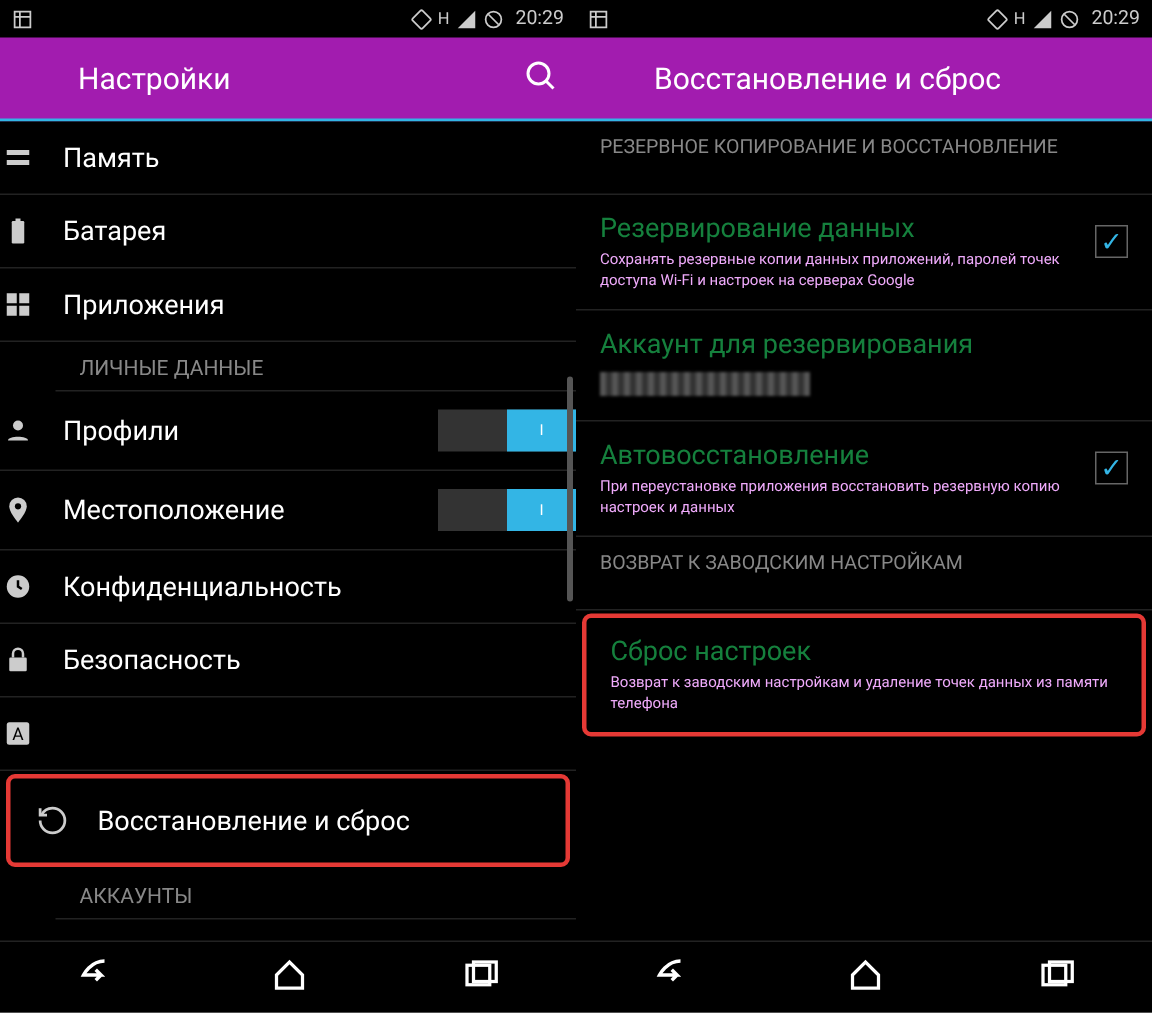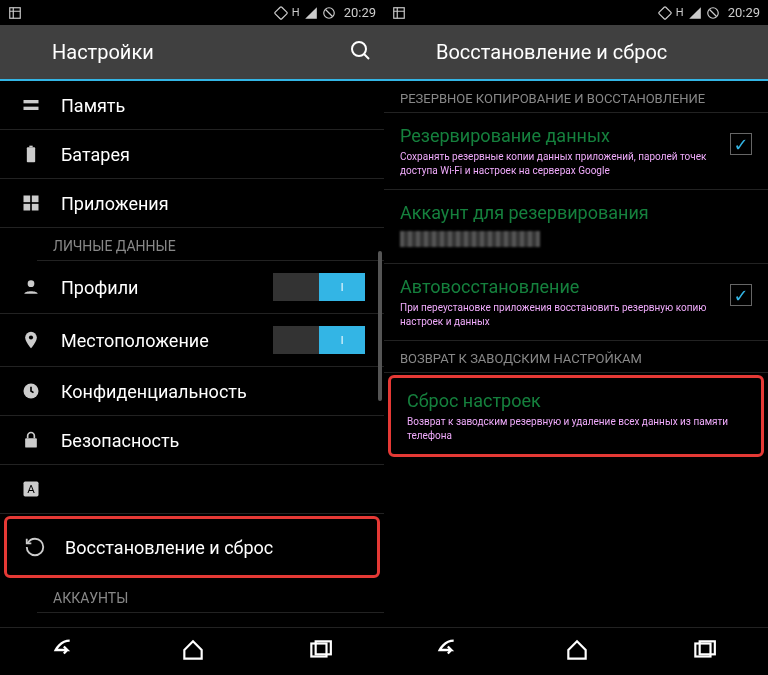--- a/index.html
+++ b/index.html
@@ -30,21 +30,21 @@
     }
     .status-left {
       position: absolute;
       left: 8px;
       display: flex;
       gap: 4px;
     }
     .status-icon { display: inline-flex; align-items: center; }
     .action-bar {
       height: 56px;
-      background: #404040;
+      background: #a21caf;
       display: flex;
       align-items: center;
       padding: 0 12px;
       gap: 12px;
       border-bottom: 2px solid #33b5e5;
     }
     .gear-icon {
       width: 28px; height: 28px;
       display: inline-flex; align-items: center; justify-content: center;
     }
@@ -57,21 +57,21 @@
     .search-icon { color: #fff; }
     .content {
       background: #000;
       height: 546px;
       overflow: hidden;
       position: relative;
     }
     .list-item {
       display: flex;
       align-items: center;
-      padding: 12px 19px;
+      padding: 12px 0;
       gap: 18px;
       border-bottom: 1px solid #222;
       min-height: 48px;
     }
     .list-item.tall { padding: 16px 16px; }
     .item-icon {
       width: 24px; height: 24px; color: #ccc;
       display: inline-flex; align-items: center; justify-content: center;
       flex-shrink: 0;
     }
@@ -115,21 +115,21 @@
       width: 22px; height: 22px;
       border: 1px solid #666;
       display: inline-flex; align-items: center; justify-content: center;
       color: #33b5e5;
       font-size: 18px;
       margin-top: 8px;
     }
     .section-header2 {
       color: #888;
       font-size: 13px;
-      padding: 10px 16px 6px;
+      padding: 10px 16px 23px;
       border-bottom: 1px solid #222;
     }
     .account-censor {
       display: inline-block;
       width: 140px; height: 16px;
       background: repeating-linear-gradient(90deg,#555 0 4px,#333 4px 8px);
       margin-top: 4px;
       filter: blur(1px);
     }
     .nav-bar {
@@ -385,21 +385,21 @@
         </div>
         <span class="checkbox">✓</span>
       </div>
     </div>
 
     <div class="section-header2">ВОЗВРАТ К ЗАВОДСКИМ НАСТРОЙКАМ</div>
 
     <div class="highlight-frame">
       <div class="settings-block" style="border-bottom:none;">
         <div class="block-title">Сброс настроек</div>
-        <div class="block-sub">Возврат к заводским резервную и удаление всех данных из памяти телефона</div>
+        <div class="block-sub">Возврат к заводским настройкам и удаление точек данных из памяти телефона</div>
       </div>
     </div>
   </div>
 
   <div class="nav-bar">
     <span class="nav-icon"><svg width="28" height="28" viewBox="0 0 24 24" fill="none" stroke="#fff" stroke-width="2">
           <path d="M16 4c-8 0-12 8-12 8h10l-3-3m3 3l-3 3"></path>
         </svg></span>
     <span class="nav-icon"><svg width="26" height="26" viewBox="0 0 24 24" fill="none" stroke="#fff" stroke-width="2">
           <path d="M4 12l8-8 8 8v8H4z"></path>

